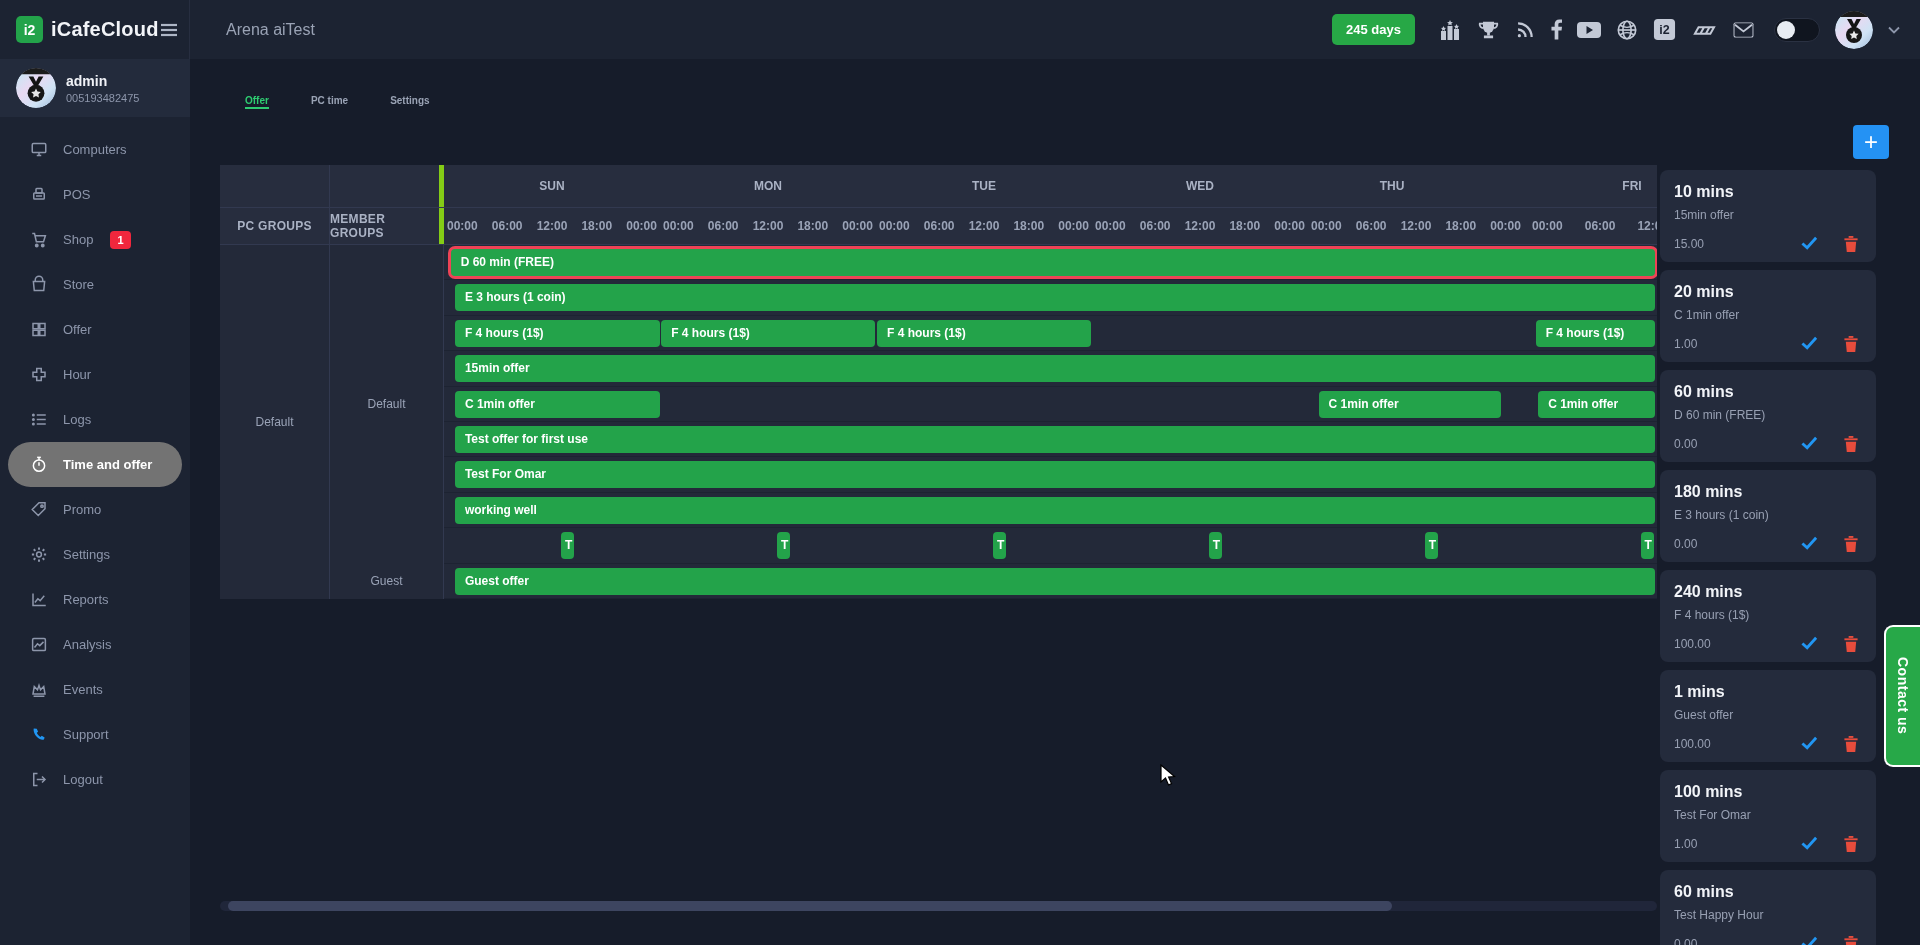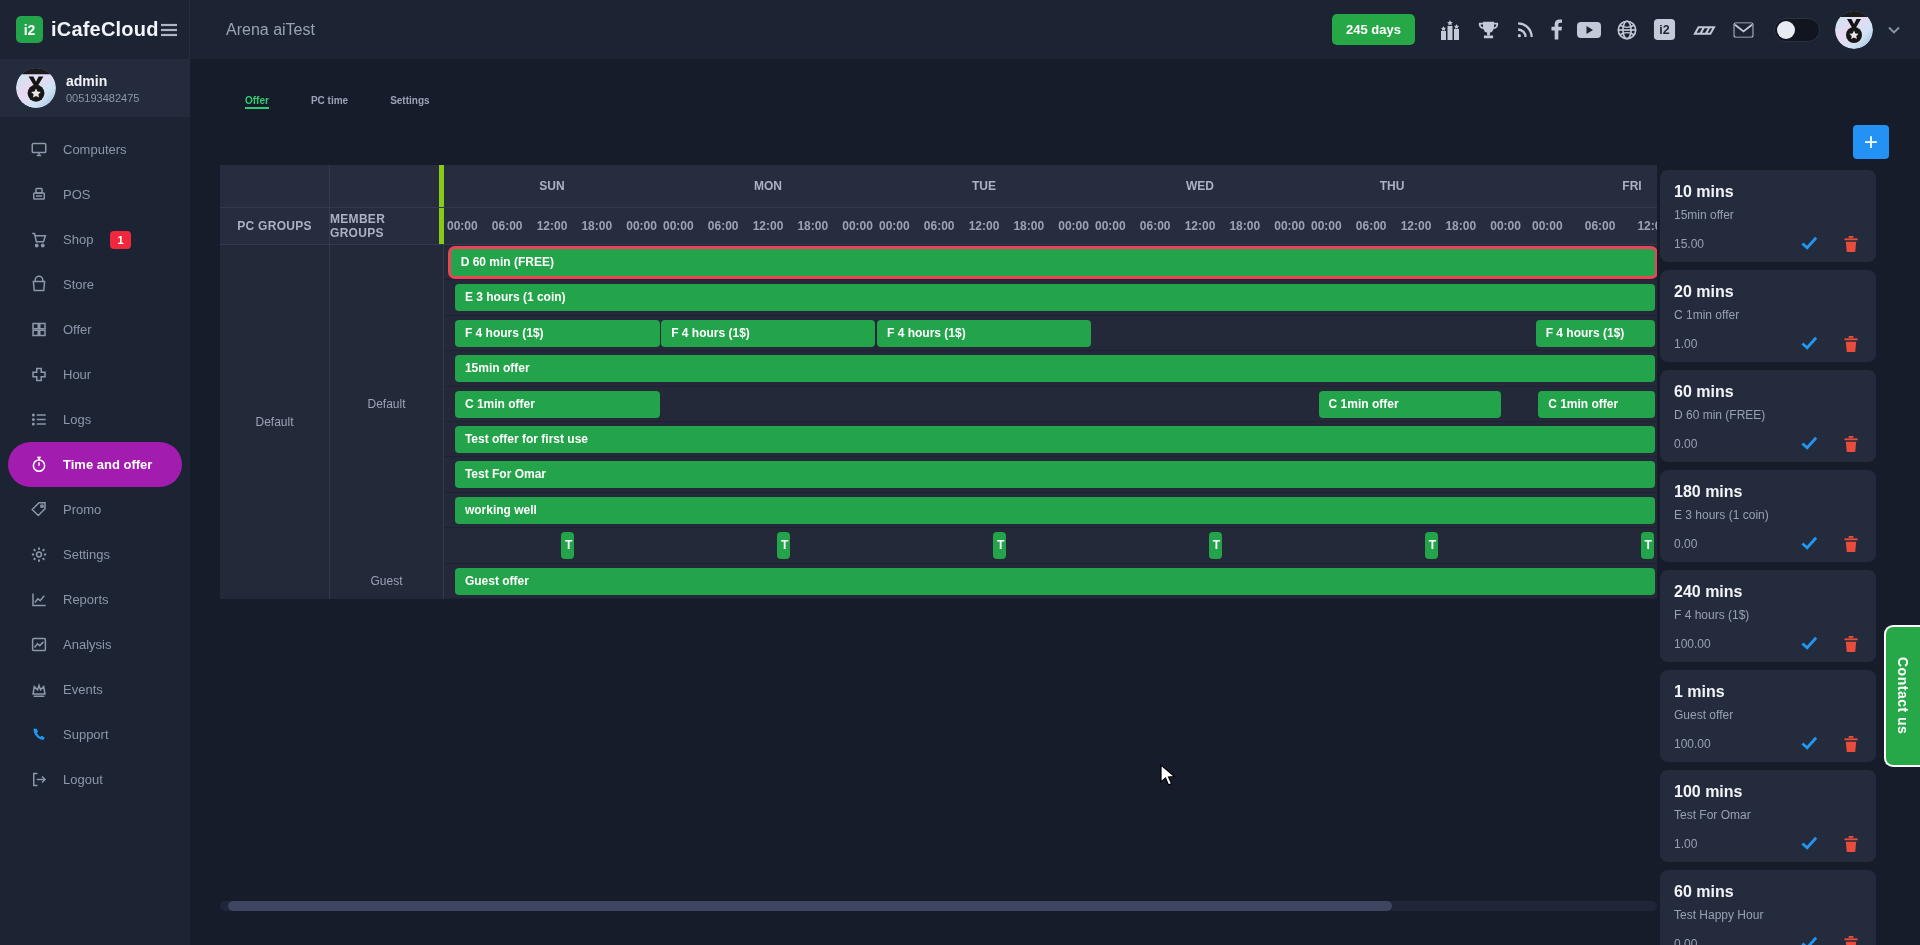--- a/index.html
+++ b/index.html
@@ -23,21 +23,21 @@
 
   
   .sidenav { position:absolute; top:59px; left:0; width:190px; bottom:0; background:#1c2332; z-index:10; }
   .user { background:#232b3c; padding:9px 16px; display:flex; align-items:center; gap:10px; }
   .user .avatar { width:40px; height:40px; }
   .user-name { font-size:14px; font-weight:bold; color:#f0f2f7; }
   .user-id { font-size:11px; color:#8d96ab; margin-top:3px; }
   .menu { margin-top:10px; }
   .menu-item { height:45px; display:flex; align-items:center; gap:15px; padding-left:22px; margin:0 8px; color:#8d96ab; font-size:13px; border-radius:23px; cursor:pointer; }
   .menu-item .mi-icon { width:18px; display:flex; justify-content:center; flex:none; }
-  .menu-item.active { background:#a21caf; color:#fff; font-weight:bold; }
+  .menu-item.active { background:#737373; color:#fff; font-weight:bold; }
   .menu-item .badge { background:#f1273d; color:#fff; font-size:11px; font-weight:bold; border-radius:4px; padding:3px 7px; margin-left:2px; }
   .menu-item.accent .mi-icon { color:#2196f3; }
 
   
   .main { position:absolute; left:190px; top:59px; right:0; bottom:0; background:#161c2a; }
   .tabs { position:absolute; left:55px; top:36px; display:flex; gap:42px; }
   .tab { font-size:10px; font-weight:bold; color:#9aa3b5; padding-bottom:1px; cursor:pointer; }
   .tab.active { color:#2ecc71; border-bottom:2px solid #2ecc71; }
   .add-btn { position:absolute; left:1663px; top:66px; width:36px; height:34px; background:#2492f4; border:none; border-radius:4px; color:#fff; font-size:24px; line-height:30px; cursor:pointer; }
 

